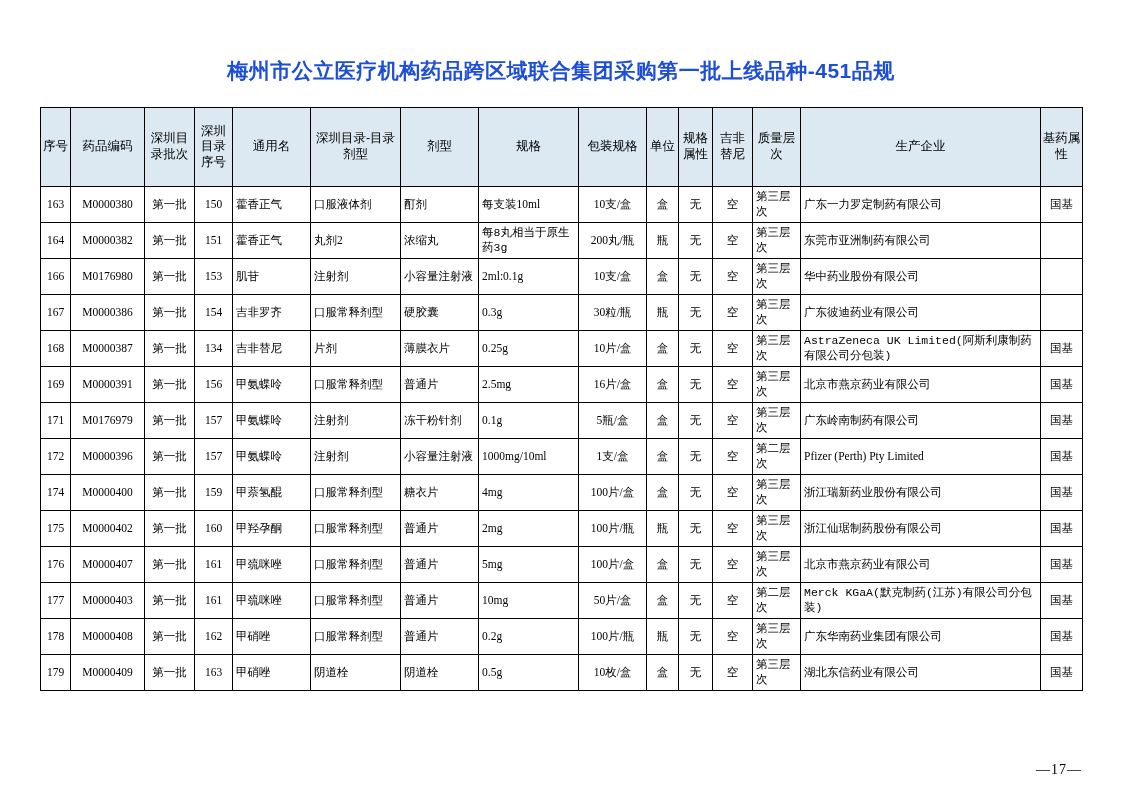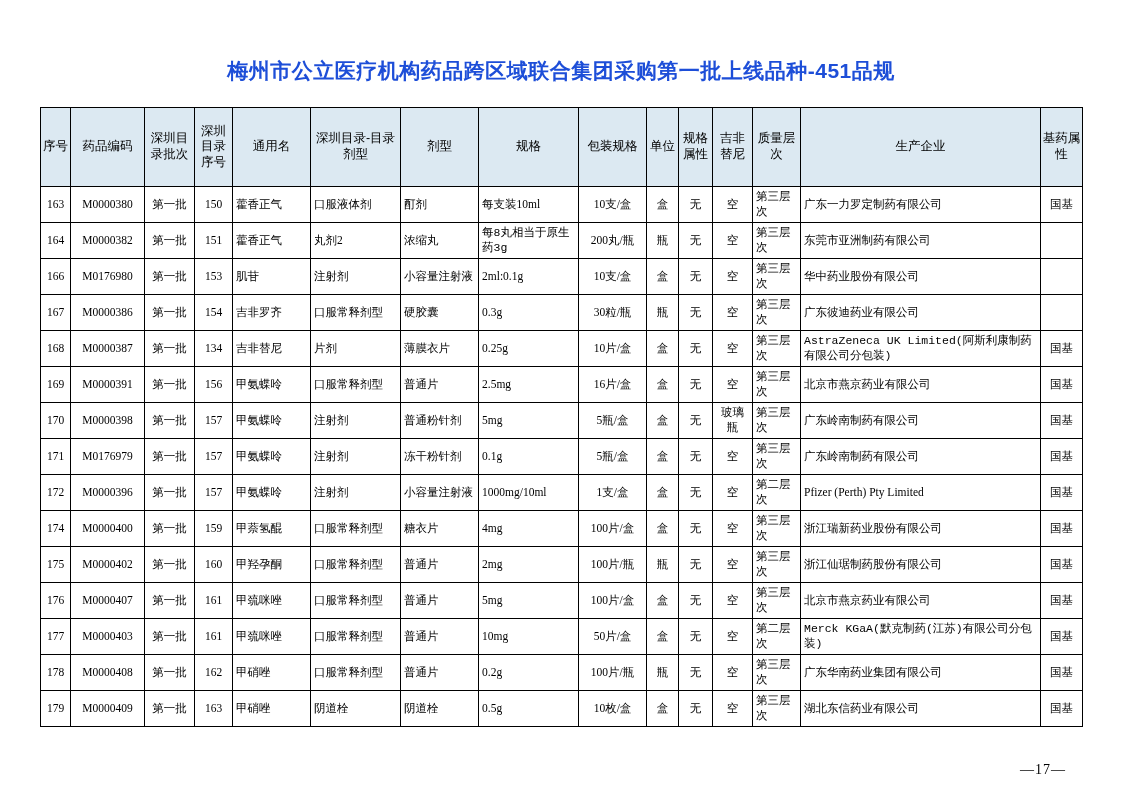--- a/index.html
+++ b/index.html
@@ -77,21 +77,21 @@
   col.c8 { width: 68px; }
   col.c9 { width: 32px; }
   col.c10 { width: 34px; }
   col.c11 { width: 40px; }
   col.c12 { width: 48px; }
   col.c13 { width: 240px; }
   col.c14 { width: 42px; }
 
   .page-num {
     position: absolute;
-    right: 56px;
+    right: 40px;
     bottom: 26px;
     font-size: 14px;
     font-family: "Liberation Serif", serif;
     letter-spacing: 1px;
   }
 </style>
 </head>
 <body>
 
 <div class="page">
@@ -233,37 +233,20 @@
           <td class="c-left">2.5mg</td>
           <td class="c-center">16片/盒</td>
           <td class="c-center">盒</td>
           <td class="c-center">无</td>
           <td class="c-center">空</td>
           <td class="c-left small">第三层次</td>
           <td class="c-left">北京市燕京药业有限公司</td>
           <td class="c-center">国基</td>
         </tr>
         <tr>
-          <td class="c-center">170</td>
-          <td class="c-center">M0000398</td>
-          <td class="c-center">第一批</td>
-          <td class="c-center">157</td>
-          <td class="c-left">甲氨蝶呤</td>
-          <td class="c-left">注射剂</td>
-          <td class="c-left">普通粉针剂</td>
-          <td class="c-left">5mg</td>
-          <td class="c-center">5瓶/盒</td>
-          <td class="c-center">盒</td>
-          <td class="c-center">无</td>
-          <td class="c-center small">玻璃瓶</td>
-          <td class="c-left small">第三层次</td>
-          <td class="c-left">广东岭南制药有限公司</td>
-          <td class="c-center">国基</td>
-        </tr>
-        <tr>
           <td class="c-center">171</td>
           <td class="c-center">M0176979</td>
           <td class="c-center">第一批</td>
           <td class="c-center">157</td>
           <td class="c-left">甲氨蝶呤</td>
           <td class="c-left">注射剂</td>
           <td class="c-left">冻干粉针剂</td>
           <td class="c-left">0.1g</td>
           <td class="c-center">5瓶/盒</td>
           <td class="c-center">盒</td>

